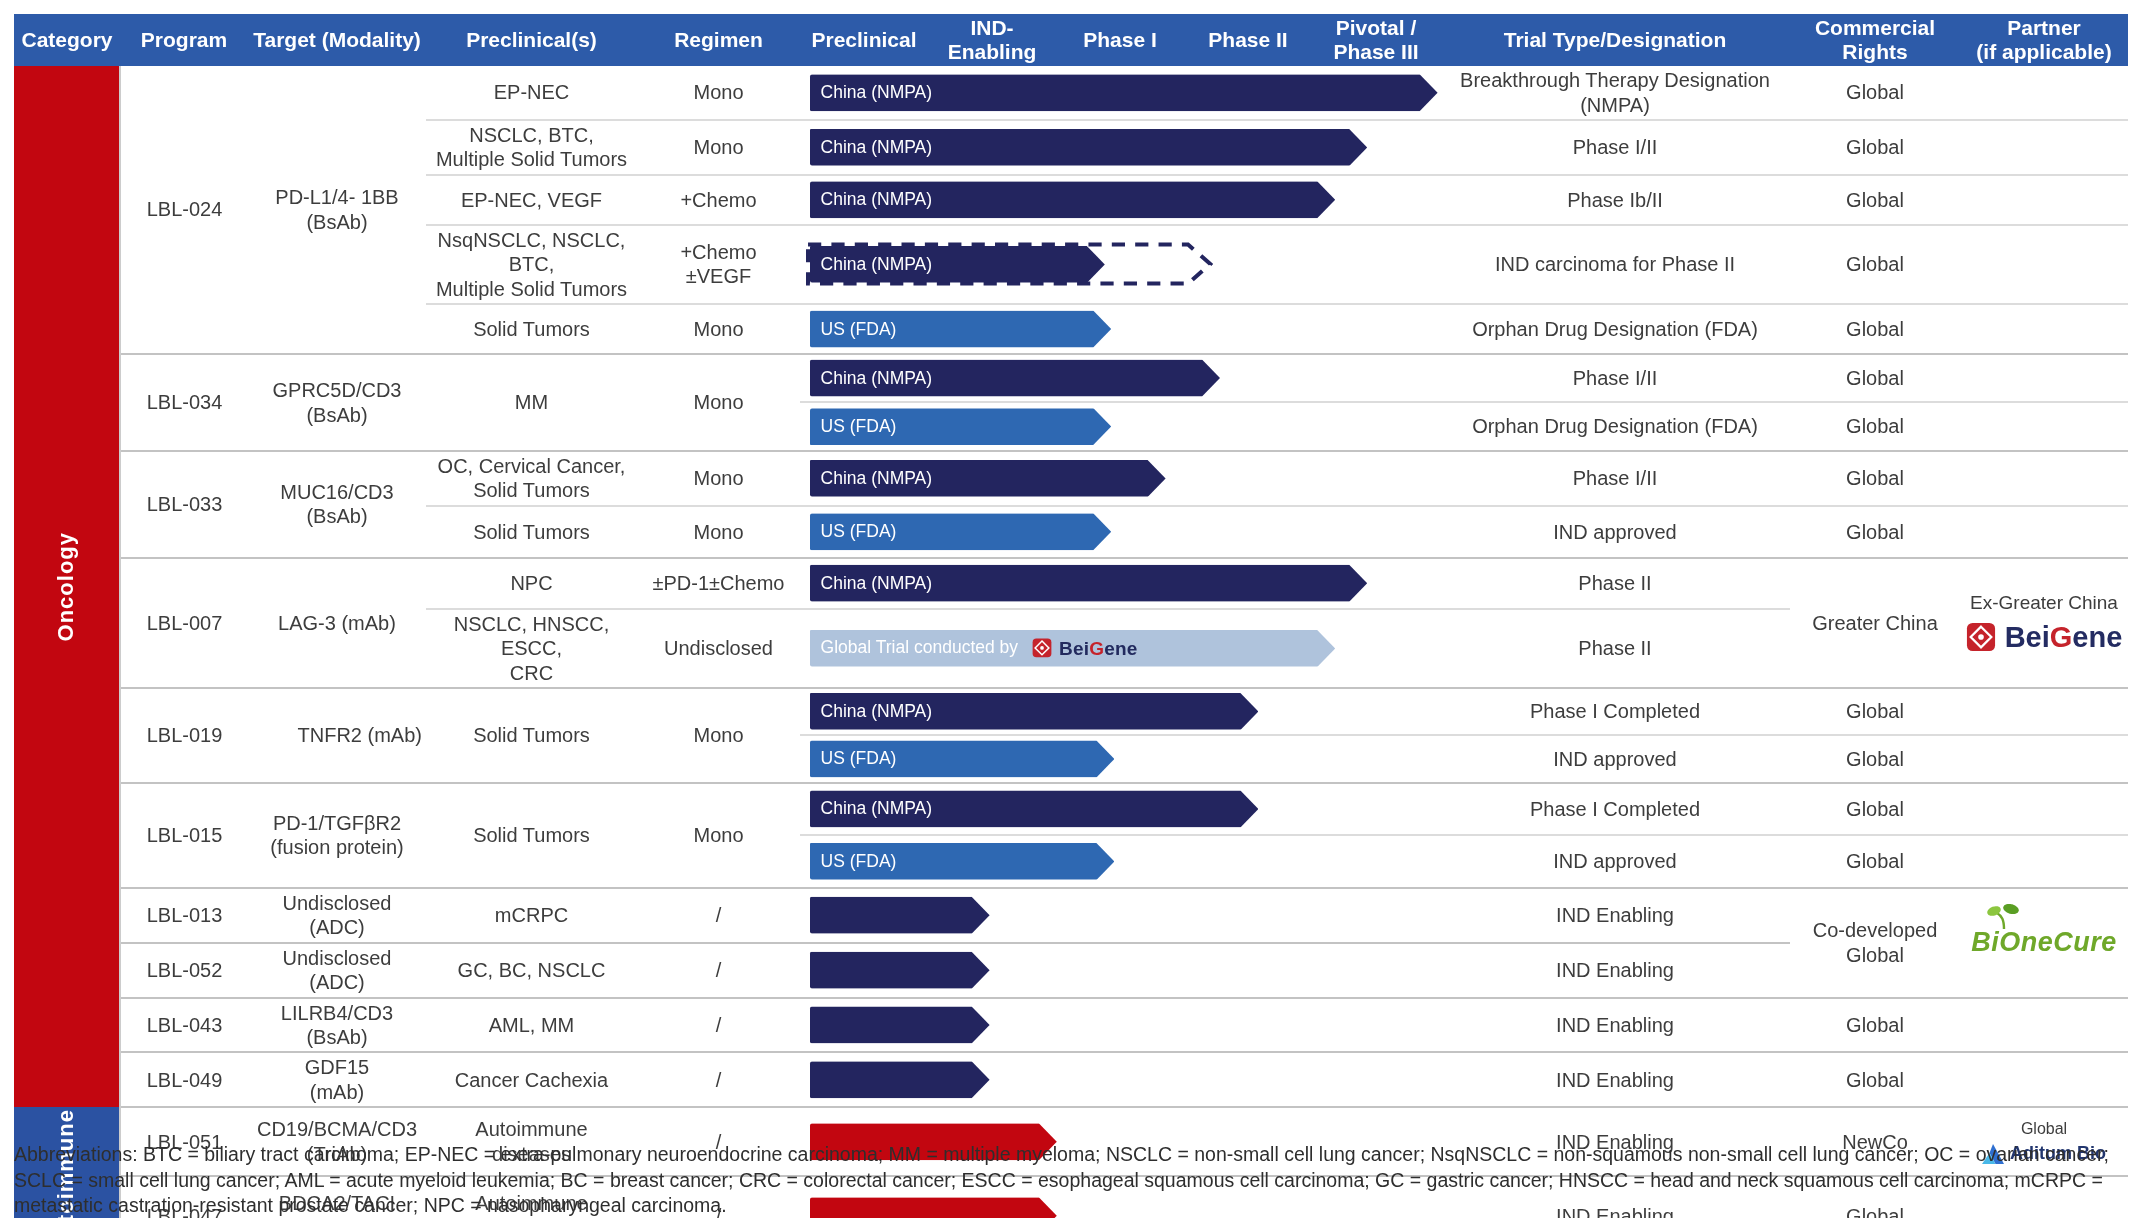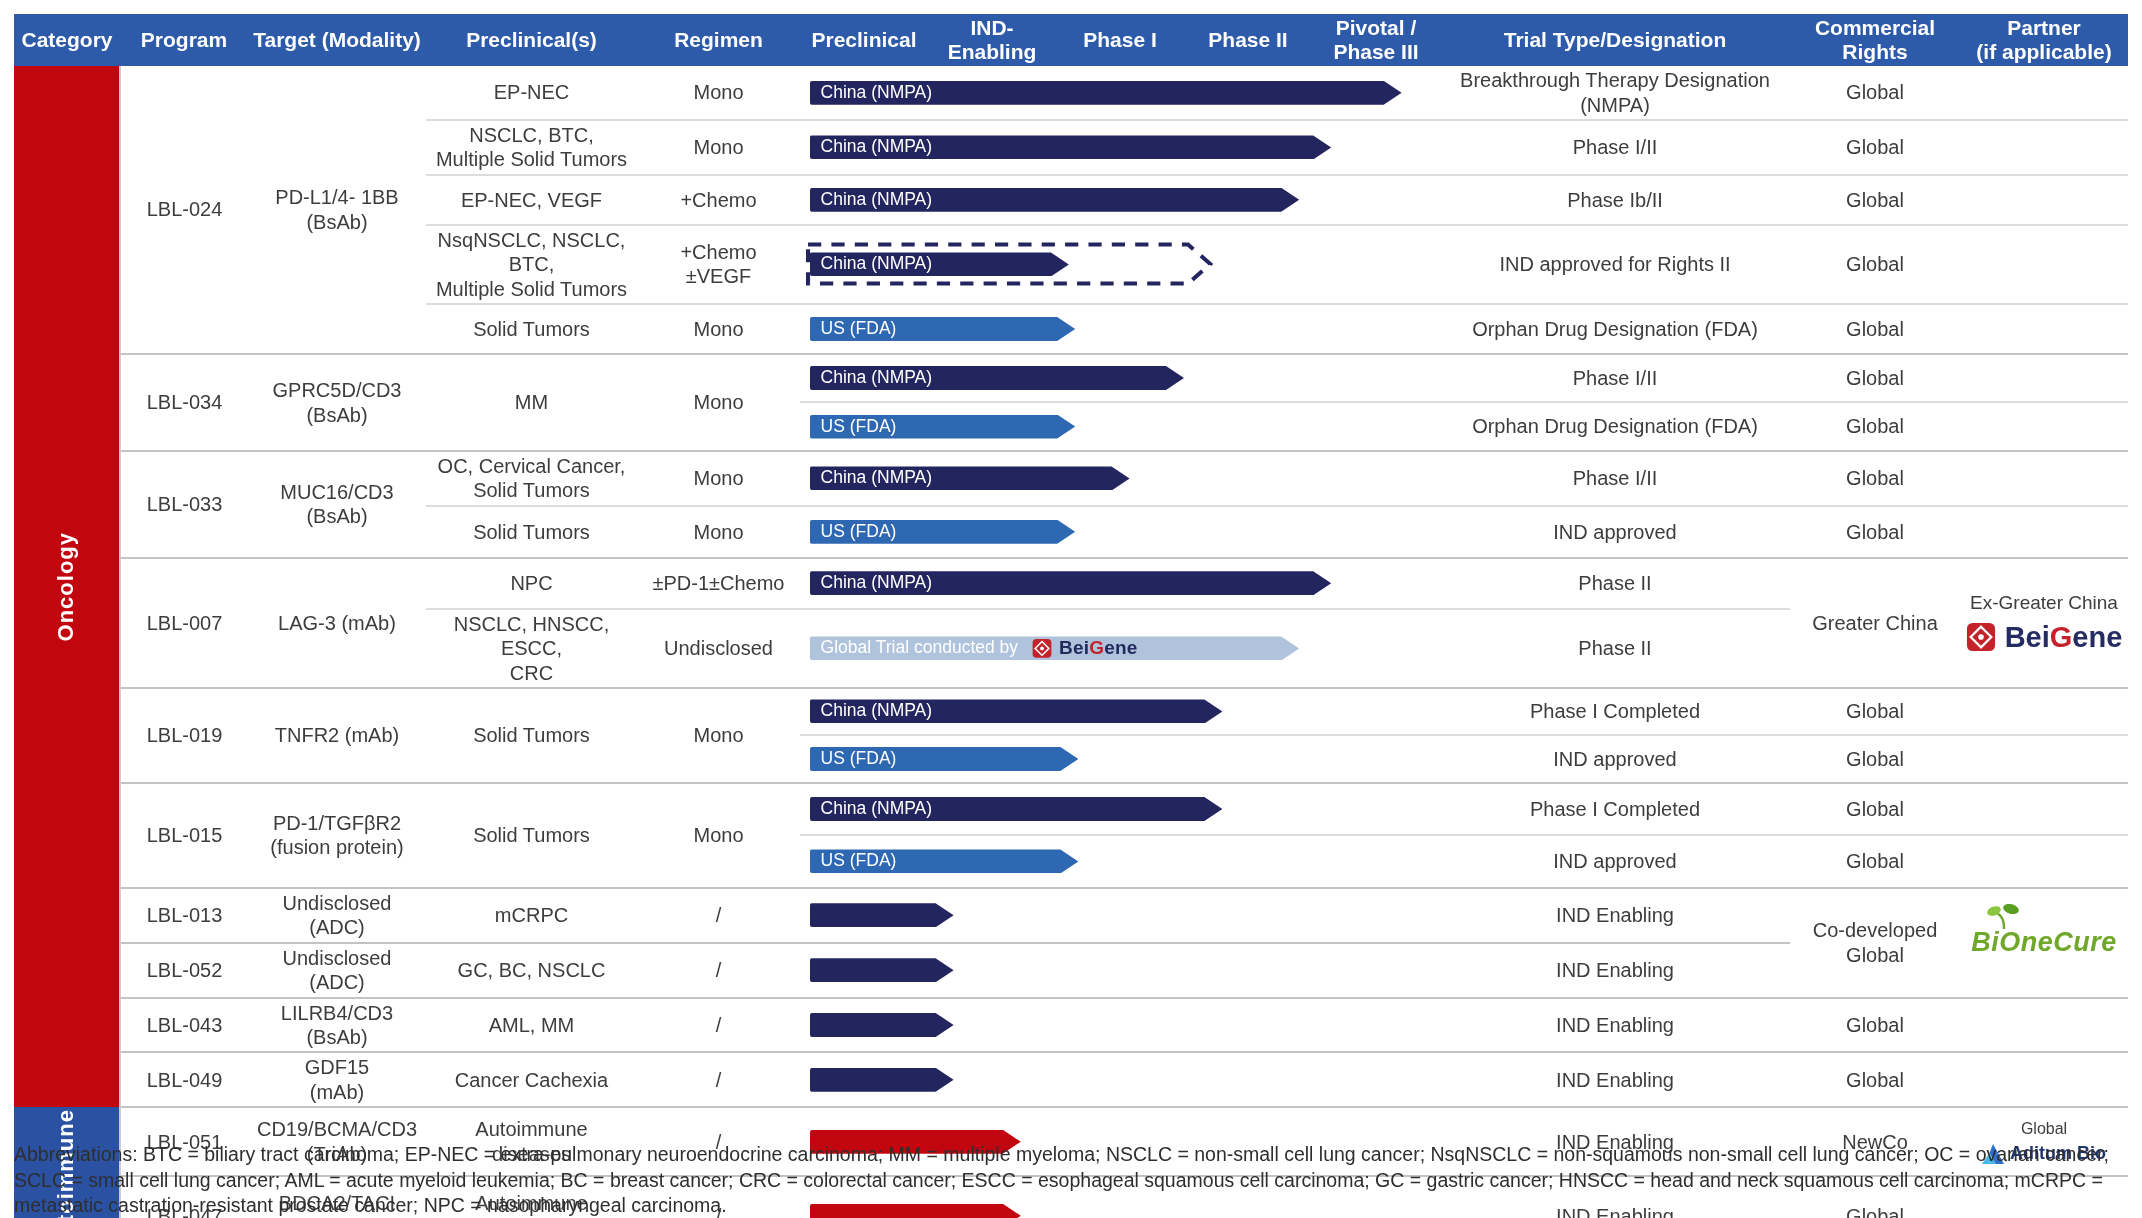--- a/index.html
+++ b/index.html
@@ -8,22 +8,22 @@
   table.pipeline{position:absolute;left:14px;top:14px;border-collapse:collapse;table-layout:fixed;width:2114px;}
   table.pipeline th{background:#2D5BA9;color:#ffffff;font-size:21px;font-weight:bold;
         text-align:center;vertical-align:middle;height:47px;padding:2px 4px;white-space:pre-line;line-height:1.15;}
   table.pipeline td{vertical-align:middle;text-align:center;font-size:20px;line-height:1.22;
         white-space:pre-line;padding:2px 4px;}
   td.cell-category{padding:0;}
   .cat-inner{display:flex;align-items:center;justify-content:center;width:100%;height:100%;}
   .cat-label{writing-mode:vertical-rl;transform:rotate(180deg);color:#ffffff;font-weight:bold;
         font-size:22px;letter-spacing:1px;}
   td.cell-chart{position:relative;padding:0;}
-  .bar{position:absolute;top:50%;transform:translateY(-50%);height:24px;border-radius:2px;
-        clip-path:polygon(0 0,calc(100% - 18px) 0,100% 50%,calc(100% - 18px) 100%,0 100%);}
+  .bar{position:absolute;top:50%;transform:translateY(-50%);height:37px;border-radius:2px;
+        clip-path:polygon(0 0,calc(100% - 18px) 0,100% 50%,calc(100% - 18px) 100%,0 100%);padding-left:36px;}
   .bar-label{position:absolute;left:11px;top:50%;transform:translateY(-50%);
         color:#ffffff;font-size:17.5px;white-space:nowrap;}
   .dash-wrap{position:absolute;top:50%;transform:translateY(-50%);height:45px;}
   .dash-wrap svg{width:100%;height:100%;display:block;}
   .bg-chip{display:inline-flex;align-items:center;gap:7px;margin-left:14px;vertical-align:middle;}
   .bg-word{font-weight:bold;font-size:19px;color:#222a5e;letter-spacing:.2px;}
   .bg-word .g{color:#c5232b;}
   .partner-caption{font-size:19px;color:#3d3d3d;}
   .partner-caption.small{font-size:16px;}
   .beigene-lockup{display:flex;align-items:center;justify-content:center;gap:9px;margin-top:6px;}
@@ -108,21 +108,21 @@
           <td style="border-top: 2px solid rgb(220, 220, 220);"></td>
         </tr>
         <tr style="height: 50px;">
           <td style="border-top: 2px solid rgb(220, 220, 220);">NsqNSCLC, NSCLC, BTC,
 Multiple Solid Tumors</td>
           <td style="border-top: 2px solid rgb(220, 220, 220);">+Chemo
 ±VEGF</td>
           <td class="cell-chart" colspan="5" style="border-top: 2px solid rgb(220, 220, 220);"><div class="dash-wrap" style="left: 1%; width: 63.5%;"><svg viewBox="0 0 400 45" preserveAspectRatio="none">
                 <polygon points="2,3 376,3 398,22.5 376,42 2,42" fill="none" stroke="#23255F" stroke-width="4" stroke-dasharray="13 10"></polygon>
               </svg></div><div class="bar" style="left: 1.5%; width: 40.5%; background: rgb(35, 37, 95);"><span class="bar-label">China (NMPA)</span></div></td>
-          <td style="border-top: 2px solid rgb(220, 220, 220);">IND approved for Rights II</td>
+          <td style="border-top: 2px solid rgb(220, 220, 220);">IND carcinoma for Phase II</td>
           <td style="border-top: 2px solid rgb(220, 220, 220);">Global</td>
           <td style="border-top: 2px solid rgb(220, 220, 220);"></td>
         </tr>
         <tr style="height: 50px;">
           <td style="border-top: 2px solid rgb(220, 220, 220);">Solid Tumors</td>
           <td style="border-top: 2px solid rgb(220, 220, 220);">Mono</td>
           <td class="cell-chart" colspan="5" style="border-top: 2px solid rgb(220, 220, 220);"><div class="bar" style="left: 1.5%; width: 41.5%; background: rgb(46, 104, 178);"><span class="bar-label">US (FDA)</span></div></td>
           <td style="border-top: 2px solid rgb(220, 220, 220);">Orphan Drug Designation (FDA)</td>
           <td style="border-top: 2px solid rgb(220, 220, 220);">Global</td>
           <td style="border-top: 2px solid rgb(220, 220, 220);"></td>
@@ -187,21 +187,21 @@
                     <rect x="1" y="1" width="30" height="30" rx="6" fill="#c5232b"></rect>
                     <path d="M16 5 L27 16 L16 27 L5 16 Z" fill="none" stroke="#ffffff" stroke-width="2.4"></path>
                     <circle cx="16" cy="16" r="3" fill="#ffffff"></circle>
                   </svg>
                   <span class="bg-word">Bei<span class="g" style="color: rgb(197, 35, 43);">G</span>ene</span>
                 </span></span></div></td>
           <td style="border-top: 2px solid rgb(220, 220, 220);">Phase II</td>
         </tr>
         <tr style="height: 47px;">
           <td rowspan="2" style="border-top: 2px solid rgb(195, 195, 195);">LBL-019</td>
-          <td rowspan="2" style="border-top: 2px solid rgb(195, 195, 195);">TNFR2 (mAb)</td>
+          <td rowspan="2" style="border-top: 2px solid rgb(195, 195, 195); text-align: right;">TNFR2 (mAb)</td>
           <td rowspan="2" style="border-top: 2px solid rgb(195, 195, 195);">Solid Tumors</td>
           <td rowspan="2" style="border-top: 2px solid rgb(195, 195, 195);">Mono</td>
           <td class="cell-chart" colspan="5" style="border-top: 2px solid rgb(195, 195, 195);"><div class="bar" style="left: 1.5%; width: 64.5%; background: rgb(35, 37, 95);"><span class="bar-label">China (NMPA)</span></div></td>
           <td style="border-top: 2px solid rgb(195, 195, 195);">Phase I Completed</td>
           <td style="border-top: 2px solid rgb(195, 195, 195);">Global</td>
           <td style="border-top: 2px solid rgb(195, 195, 195);"></td>
         </tr>
         <tr style="height: 48px;">
           <td class="cell-chart" colspan="5" style="border-top: 2px solid rgb(220, 220, 220);"><div class="bar" style="left: 1.5%; width: 42%; background: rgb(46, 104, 178);"><span class="bar-label">US (FDA)</span></div></td>
           <td style="border-top: 2px solid rgb(220, 220, 220);">IND approved</td>

